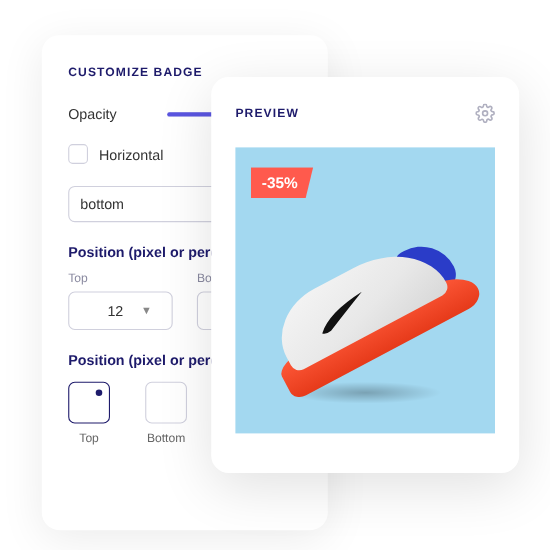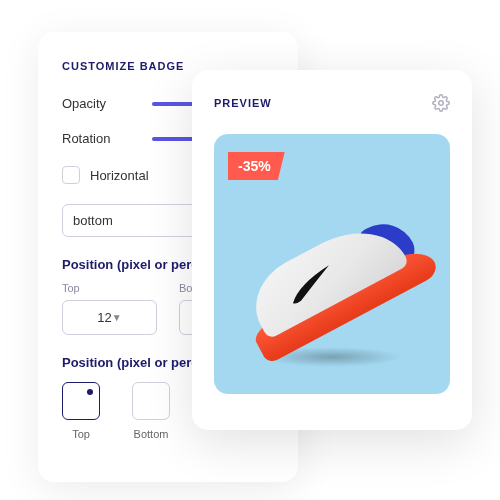--- a/index.html
+++ b/index.html
@@ -88,26 +88,27 @@
   margin-top: 6px;
 }
 
 .pos-row { display: flex; gap: 22px; }
 .pos-col { flex: 1; }
 .pos-label { font-size: 11px; color: #8a8aa0; margin-bottom: 6px; display: block; }
 .pos-input {
   width: 100%;
   border: 1.5px solid #d0d0dd;
   border-radius: 6px;
-  padding: 9px 2px;
+  padding: 9px 18px;
   font-size: 13px;
   color: #333;
   display: flex;
-  justify-content: center;
-  align-items: center;
+  justify-content: flex-end;
+  align-items: center;
+  gap: 16px;
 }
 
 .anchor-row { display: flex; gap: 32px; margin-top: 12px; }
 .anchor-col { display: flex; flex-direction: column; align-items: center; gap: 8px; }
 .anchor-box {
   width: 38px;
   height: 38px;
   border: 1.5px solid #d0d0dd;
   border-radius: 6px;
   position: relative;
@@ -147,21 +148,21 @@
   font-weight: 700;
   letter-spacing: 1px;
   color: #1e1b6b;
 }
 .gear { width: 18px; height: 18px; color: #b0b0c0; }
 
 .preview-img {
   width: 100%;
   height: 260px;
   background: #a3d8f0;
-  border-radius: 14px;
+  border-radius: 0;
   position: relative;
 }
 
 .badge {
   position: absolute;
   left: 14px;
   top: 18px;
   background: #ff5a4d;
   color: #fff;
   font-size: 14px;
@@ -220,26 +221,20 @@
   <div class="section-title">CUSTOMIZE BADGE</div>
 
   <div class="control-row">
     <span class="control-label">Opacity</span>
     <div class="slider-track">
       <div class="slider-fill" style="width:55%"></div>
       <div class="slider-thumb" style="left:55%"></div>
     </div>
   </div>
 
-  <div class="control-row">
-    <span class="control-label">Rotation</span>
-    <div class="slider-track">
-      <div class="slider-fill" style="width:100%"></div>
-    </div>
-  </div>
 
   <div class="control-row">
     <div class="checkbox"></div>
     <span>Horizontal</span>
   </div>
 
   <div class="control-row">
     <div class="select-box">
       <span>bottom</span>
       <span class="chev">▼</span>

